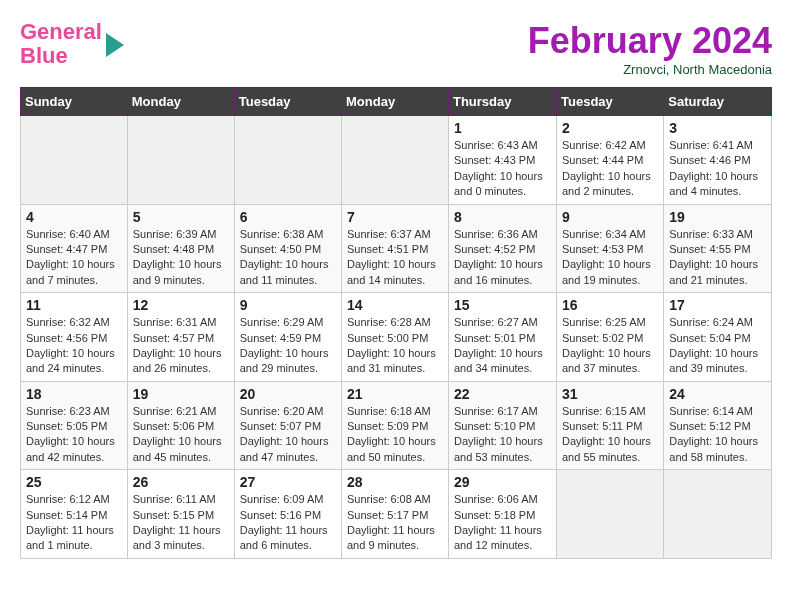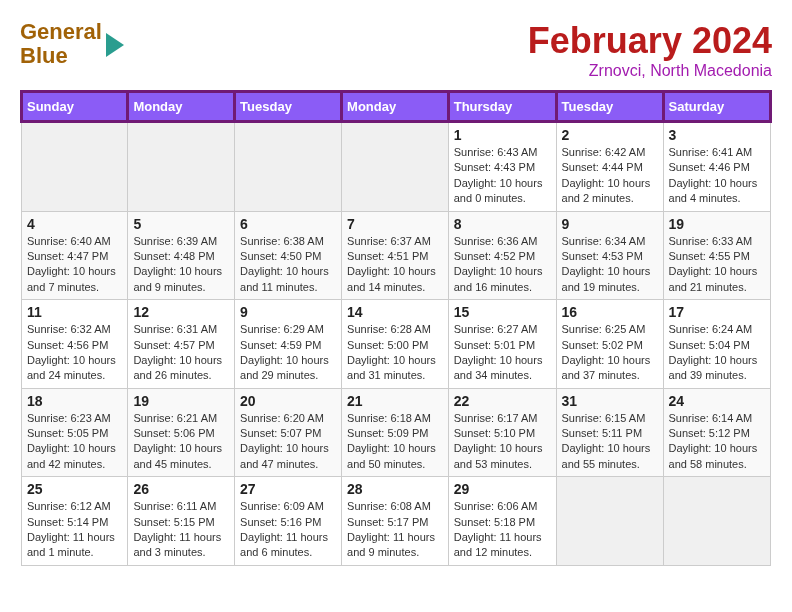--- a/index.html
+++ b/index.html
@@ -20,57 +20,57 @@
       display: flex;
       align-items: center;
     }
     .logo-text {
       font-size: 22px;
       font-weight: bold;
       color: #333;
       line-height: 1.1;
     }
     .logo-text span {
-      color: #a16207;
+      color: #ec4899;
     }
     .logo-arrow {
       width: 0;
       height: 0;
       border-top: 12px solid transparent;
       border-bottom: 12px solid transparent;
       border-left: 18px solid #2a9d8f;
       margin-left: 4px;
       margin-top: 2px;
     }
     .title-block {
       text-align: right;
     }
     .title-block h1 {
       font-size: 36px;
       font-weight: bold;
-      color: #b91c1c;
+      color: #a21caf;
     }
     .title-block h2 {
-      font-size: 16px;
+      font-size: 13px;
       font-weight: normal;
-      color: #a21caf;
+      color: #14532d;
     }
     table {
       width: 100%;
       border-collapse: collapse;
       font-size: 11px;
     }
     thead tr th {
-      background: #8b5cf6;
+      background: #404040;
       color: #fff;
       padding: 6px 4px;
       text-align: left;
       font-size: 13px;
       font-weight: bold;
-      border: 3px solid #701a75;
+      border: 1px solid #701a75;
     }
     tbody tr td {
       border: 1px solid #ccc;
       vertical-align: top;
       padding: 4px 5px;
       height: 80px;
       width: 113px;
       background: #fff;
     }
     tbody tr:nth-child(even) td {

